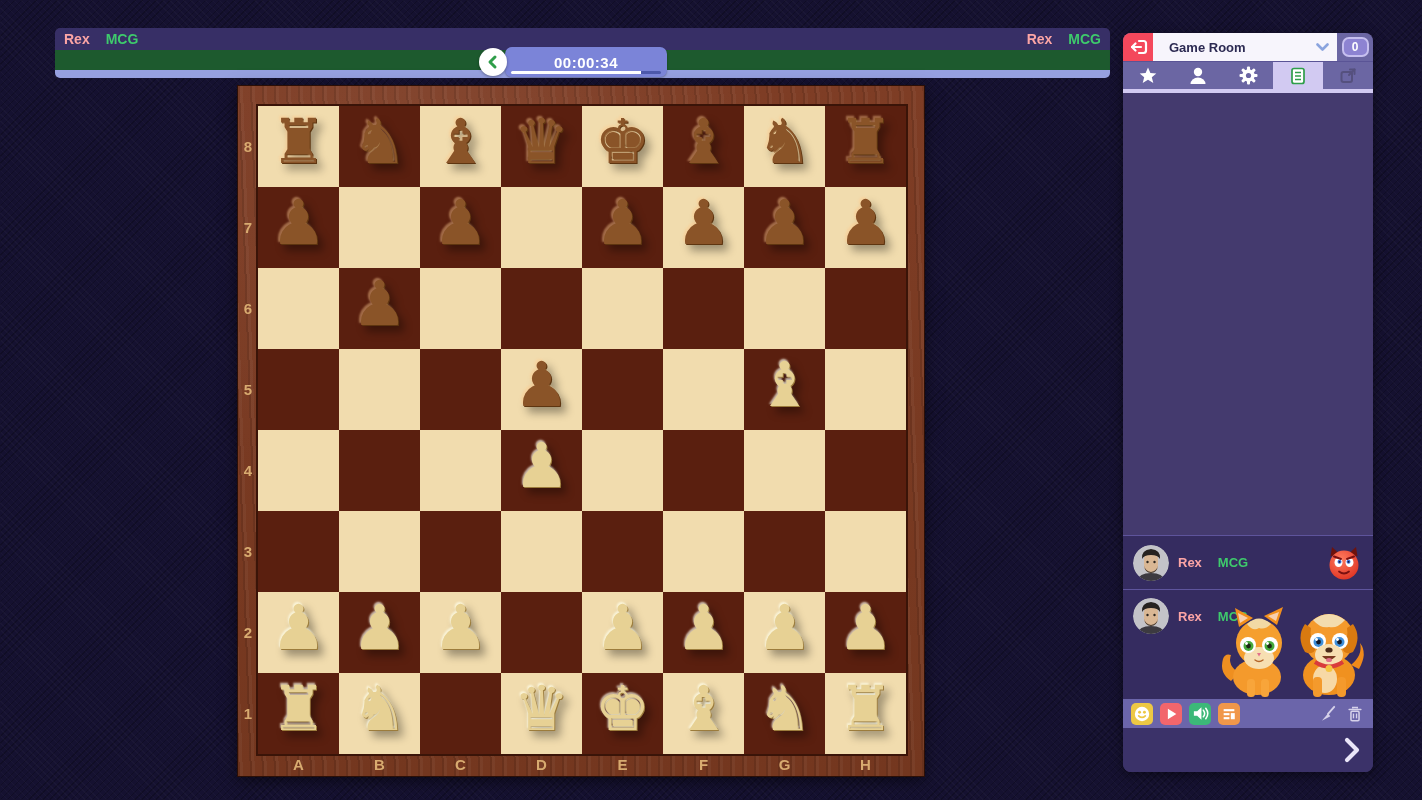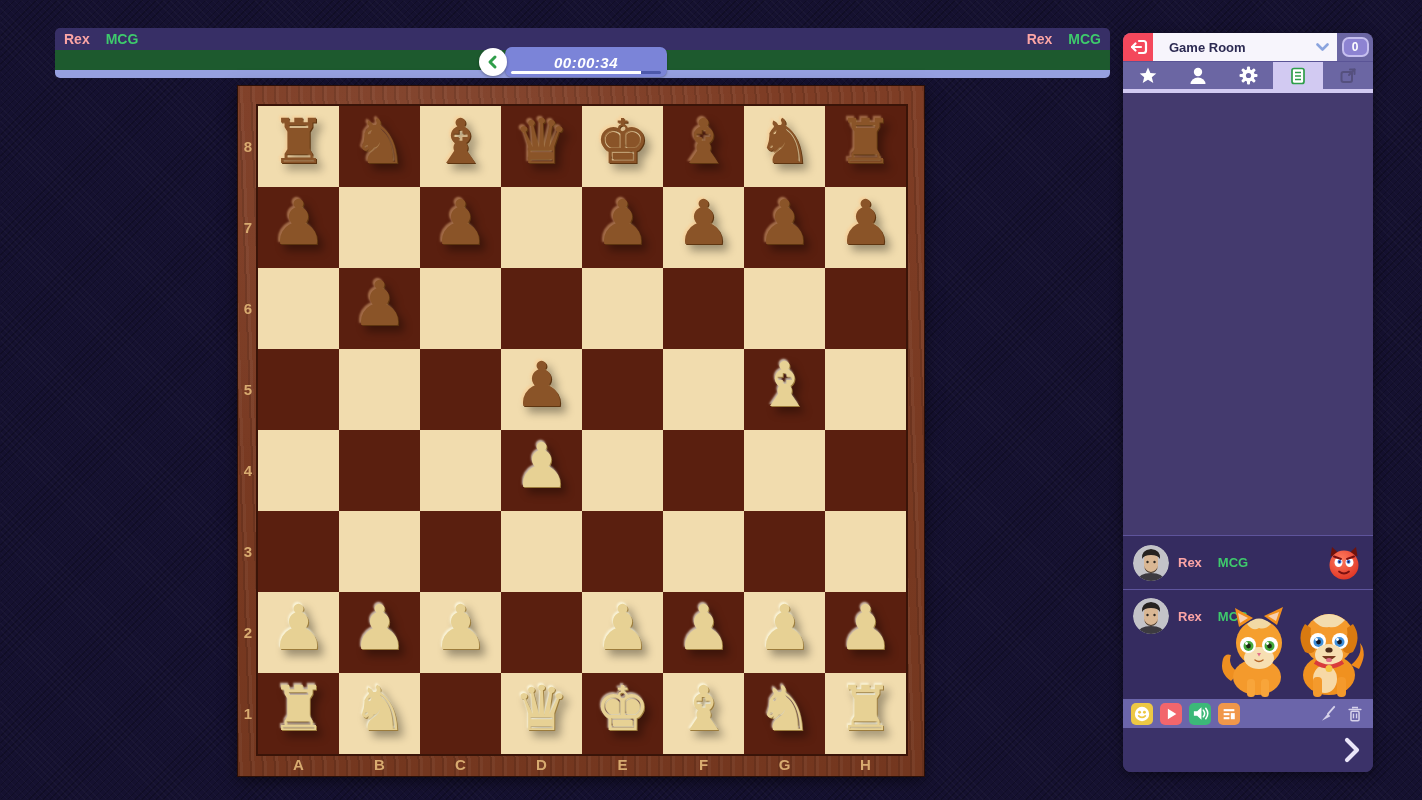--- a/index.html
+++ b/index.html
@@ -19,21 +19,21 @@
               display:flex; justify-content:space-between; align-items:center; padding:0 9px;
               font-size:14px; font-weight:bold; }
   .tb-green { height:20px; background:#1d5a2e; }
   .tb-light { height:8px; background:#96a0e0; border-radius:0 0 5px 5px; }
   .name-first { color:#fca5a5; margin-right:4px; }
   .name-last  { color:#3ecb6c;padding-left:12px; }
   .timer-pill { position:absolute; left:450px; top:19px; width:162px; height:30px;
                 background:#7b84d8; border-radius:7px; z-index:2;
                 display:flex; align-items:center; justify-content:center;
                 color:#fff; font-weight:bold; font-size:15px; letter-spacing:.5px;
-                box-shadow:0 1px 2px rgba(0,0,0,.3);font-style:italic; }
+                box-shadow:0 1px 2px rgba(0,0,0,.3); }
   .timer-progress { position:absolute; left:6px; right:6px; bottom:3px; height:3px; border-radius:2px;
                     background:linear-gradient(to right, #ffffff 0 87%, #4d58ab 87% 100%); }
   .timer-collapse { position:absolute; left:424px; top:20px; width:28px; height:28px; border-radius:50%;
                     background:#fff; z-index:3; display:flex; align-items:center; justify-content:center;
                     box-shadow:0 1px 3px rgba(0,0,0,.35); cursor:pointer; }
 
   
   .board-frame { position:absolute; left:237px; top:85px; width:688px; height:692px;
     background-image:
       radial-gradient(circle at 30% 15%, rgba(255,255,255,.06), transparent 45%),

